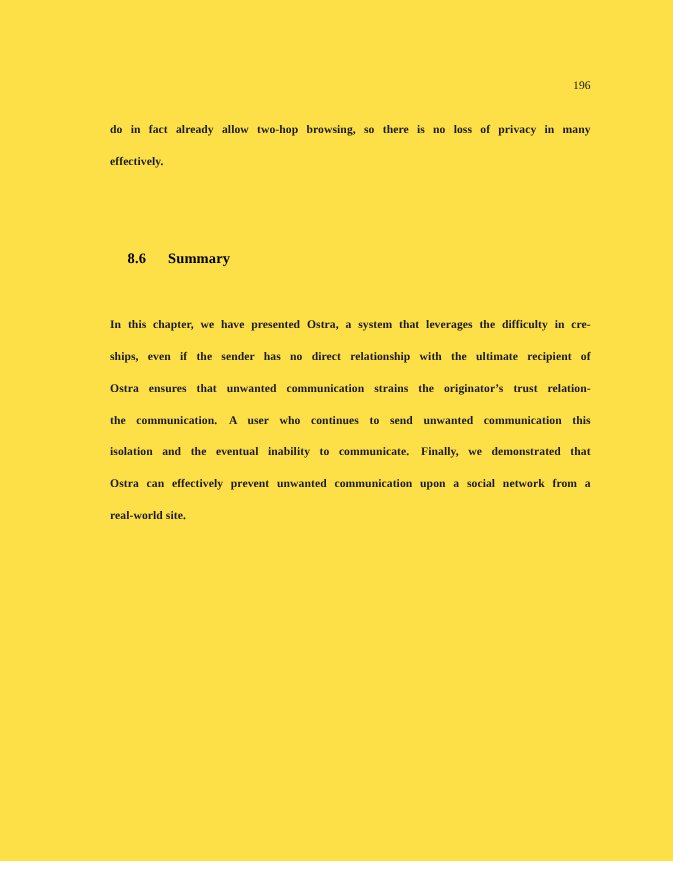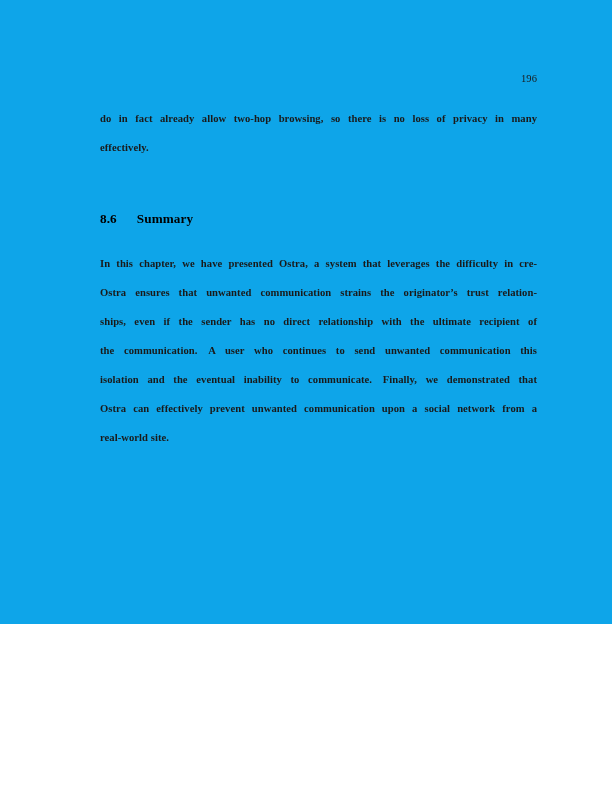--- a/index.html
+++ b/index.html
@@ -3,22 +3,22 @@
 <meta charset="utf-8">
 <style>
   html, body {
     margin: 0;
     padding: 0;
     background: #ffffff;
   }
   .page {
     position: relative;
     width: 612px;
-    height: 624px;
-    background: #0ea5e9;
+    height: 783px;
+    background: #fde047;
     overflow: hidden;
     font-family: "Liberation Serif", "DejaVu Serif", serif;
     color: #1a1a1a;
     -webkit-font-smoothing: antialiased;
   }
 
   
   .folio {
     position: absolute;
     top: 72px;
@@ -61,21 +61,21 @@
   }
   .line.last {
     text-align-last: left;
   }
   
   .line {
     white-space: normal;
   }
 
   .section-heading {
-    margin: 0;
+    margin: 16px;
     font-size: 13.2px;
     font-weight: bold;
     line-height: 29px;
     color: #000000;
     letter-spacing: 0.1px;
     white-space: pre;
   }
 
   .gap-after-para1 { height: 42px; }
   .gap-after-heading { height: 16px; }
@@ -95,22 +95,22 @@
     </p>
 
     <div class="gap-after-para1"></div>
 
     <h2 class="section-heading">8.6  Summary</h2>
 
     <div class="gap-after-heading"></div>
 
     <p class="para">
       <span class="line">In this chapter, we have presented Ostra, a system that leverages the difficulty in cre-</span>
+      <span class="line">ships, even if the sender has no direct relationship with the ultimate recipient of</span>
       <span class="line">Ostra ensures that unwanted communication strains the originator’s trust relation-</span>
-      <span class="line">ships, even if the sender has no direct relationship with the ultimate recipient of</span>
       <span class="line">the communication. A user who continues to send unwanted communication this</span>
       <span class="line">isolation and the eventual inability to communicate. Finally, we demonstrated that</span>
       <span class="line">Ostra can effectively prevent unwanted communication upon a social network from a</span>
       <span class="line last">real-world site.</span>
     </p>
 
   </div>
 </div>
 
 </body></html>

